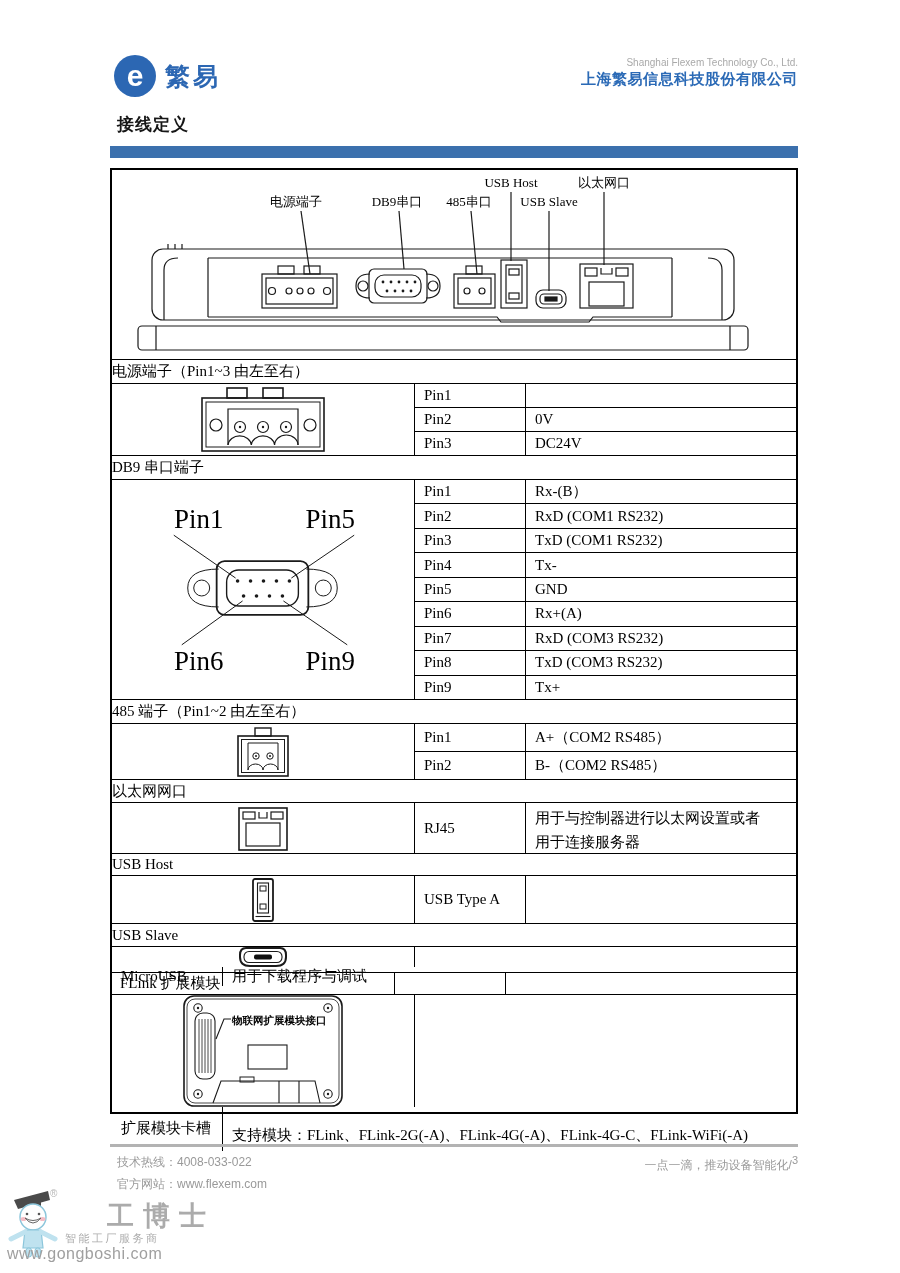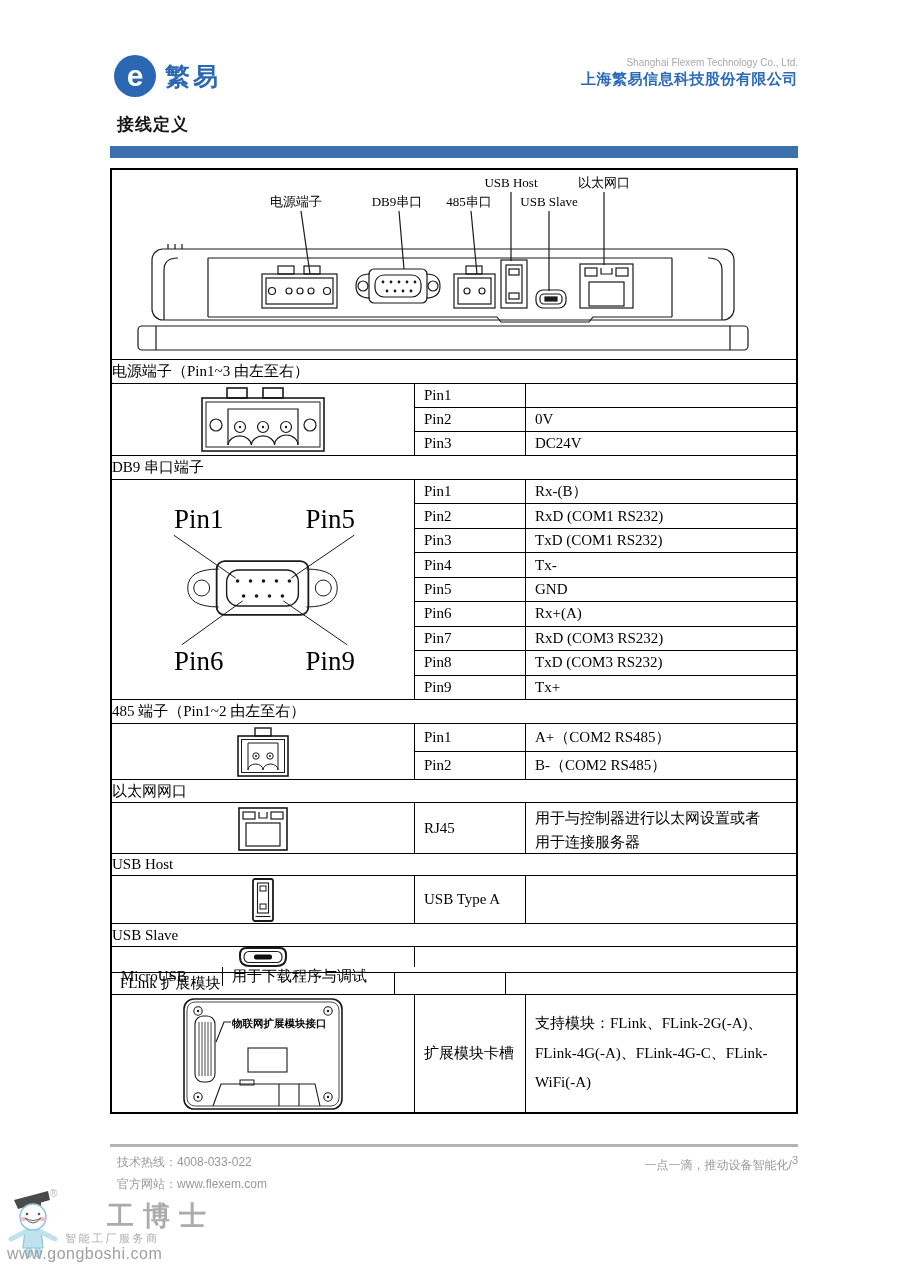--- a/index.html
+++ b/index.html
@@ -47,21 +47,21 @@
   .pin-desc { flex:1; display:flex; align-items:center; padding-left:9px; padding-right:22px; }
   .pin-desc.block { display:block; padding-top:3px; line-height:24px; }
   .pin-desc.flink-desc { display:block; padding-top:14px; line-height:29.5px; padding-right:6px; }
 
   .body-power { height:72px; }
   .body-db9   { height:220px; }
   .body-485   { height:56px; }
   .body-eth   { height:51px; }
   .body-usbh  { height:48px; }
   .body-usbs  { height:26px;flex-direction:column; }
-  .body-flink { height:117px; }
+  .body-flink { height:117px;flex-direction:column; }
 
   .cell-303 { width:283px; border-right:1px solid #000; height:100%; }
   .cell-111 { width:111px; border-right:1px solid #000; height:100%; }
   .cell-rest { flex:1; height:100%; }
 
   svg { display:block; }
   svg text { font-family:"Liberation Serif","DejaVu Serif",serif; }
   .svg-label-sans { font-family:"Liberation Sans","DejaVu Sans",sans-serif; font-weight:bold; }
 
   

